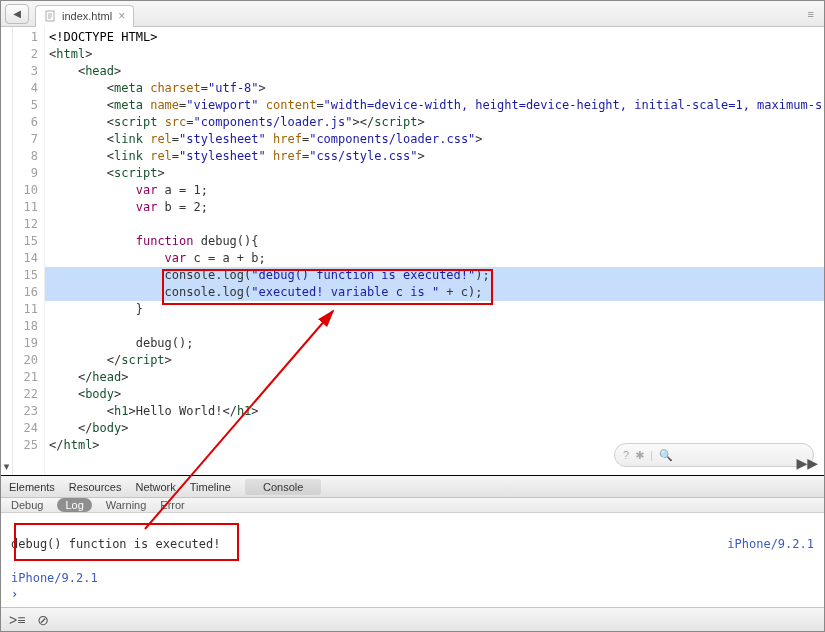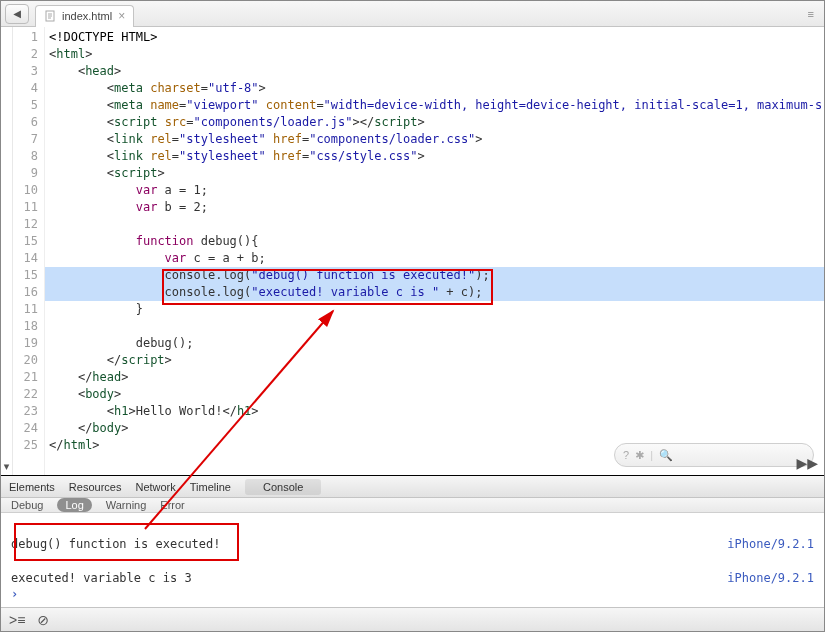--- a/index.html
+++ b/index.html
@@ -123,21 +123,20 @@
     <span class="filter active">Log</span>
     <span class="filter">Warning</span>
     <span class="filter">Error</span>
   </div>
   <div class="console-body">
     <div class="console-row">
       <span>debug() function is executed!</span>
       <span class="console-src">iPhone/9.2.1</span>
     </div>
     <div class="console-row">
-      <span>executed! variable c is 3</span>
       <span class="console-src">iPhone/9.2.1</span>
     </div>
     <div class="console-prompt">›</div>
   </div>
 </div>
 
 <div class="status-bar">
   <span class="status-icon">&gt;≡</span>
   <span class="status-icon">⊘</span>
 </div>

